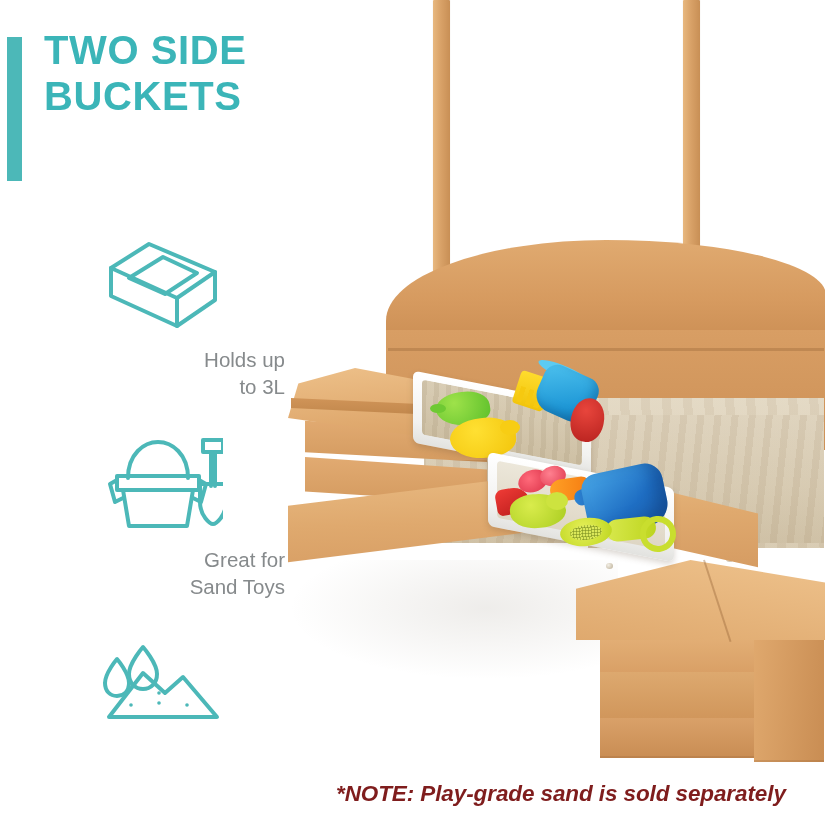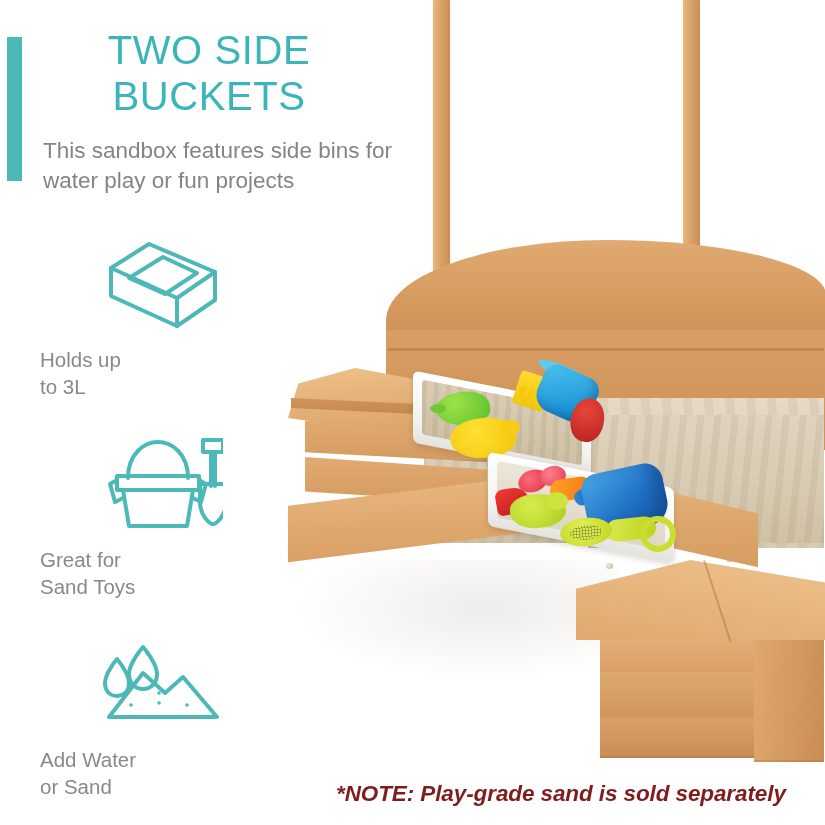--- a/index.html
+++ b/index.html
@@ -27,42 +27,41 @@
     height: 144px;
     background: #4cb8b8;
   }
   .headline {
     position: absolute;
     left: 44px;
     top: 27px;
     width: 330px;
     color: #3bb5b8;
     font-size: 40px;
-    font-weight: normal;
+    font-weight: bold;
     letter-spacing: 0.6px;
     line-height: 1.16;
     text-transform: uppercase;
-    text-align: center;
   }
   .subhead {
     position: absolute;
     left: 43px;
     top: 136px;
     width: 395px;
     color: #828587;
     font-size: 22.5px;
     font-weight: normal;
     line-height: 1.33;
   }
 
   .feature {
     position: absolute;
     left: 40px;
     width: 245px;
-    text-align: left;
+    text-align: right;
   }
   .feature-icon {
     height: 106px;
     display: flex;
     align-items: center;
     justify-content: center;
   }
   .feature-label {
     margin-top: 8px;
     color: #868a8c;
@@ -399,21 +398,20 @@
 
 <div id="page">
 
   <div class="accent-bar"></div>
 
   <div class="headline">
     <div>TWO SIDE</div>
     <div>BUCKETS</div>
   </div>
 
-  <div class="subhead">This sandbox features side bins for water play or fun projects</div>
 
   <div class="feature" id="feature-0">
     <div class="feature-icon">
       <svg width="112" height="94" viewBox="0 0 112 94" fill="none" stroke="#4cb8b8" stroke-width="4" stroke-linejoin="round" stroke-linecap="round">
         <path d="M4 30 L42 6 L108 34 L70 60 Z"></path>
         <path d="M4 30 L4 58 L70 88 L70 60"></path>
         <path d="M70 60 L70 88 L108 62 L108 34"></path>
         <path d="M22 40 L56 19 L90 35 L58 56 Z"></path>
       </svg>
     </div>
@@ -453,22 +451,20 @@
         <path d="M44 4 C44 4 30 20 30 31 C30 40 36 46 44 46 C52 46 58 40 58 31 C58 20 44 4 44 4 Z"></path>
 
         <path d="M10 74 L44 30 L66 50 L84 34 L118 74 Z"></path>
 
         <circle cx="32" cy="62" r="1.8" fill="#4cb8b8" stroke="none"></circle>
         <circle cx="60" cy="60" r="1.8" fill="#4cb8b8" stroke="none"></circle>
         <circle cx="60" cy="50" r="1.8" fill="#4cb8b8" stroke="none"></circle>
         <circle cx="88" cy="62" r="1.8" fill="#4cb8b8" stroke="none"></circle>
       </svg>
     </div>
-    <div class="feature-label">Add Water
-or Sand</div>
   </div>
 
   <div class="photo">
 
     <div class="floor-shadow"></div>
 
     <div class="post" id="post-left"></div>
     <div class="post" id="post-right"></div>
 
     <div class="back-rail"></div>

